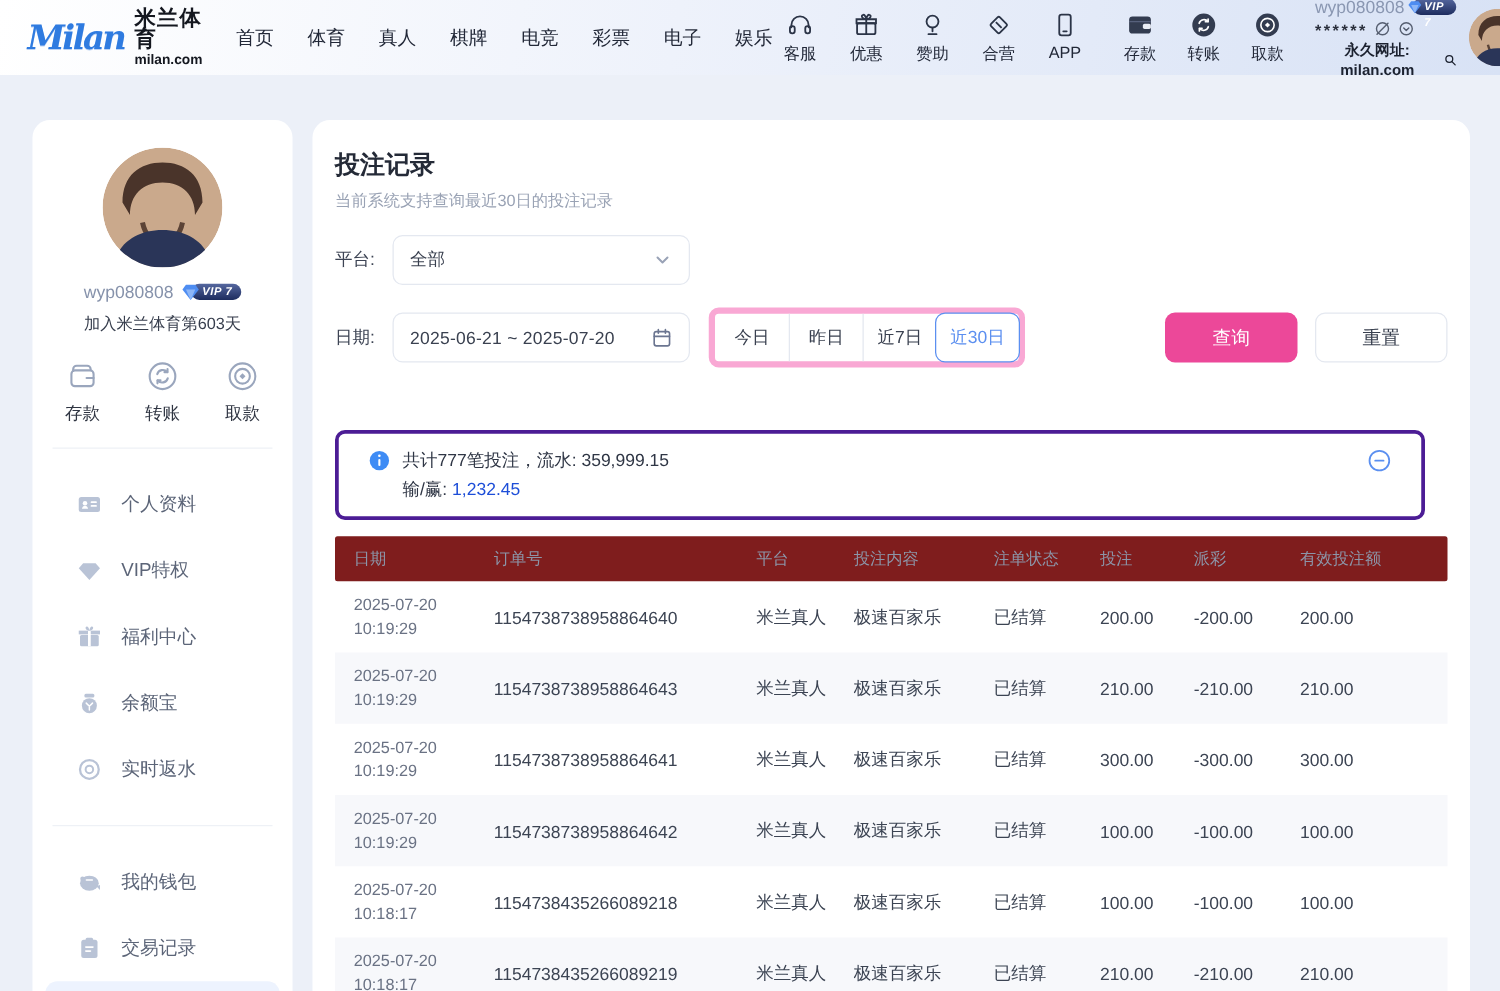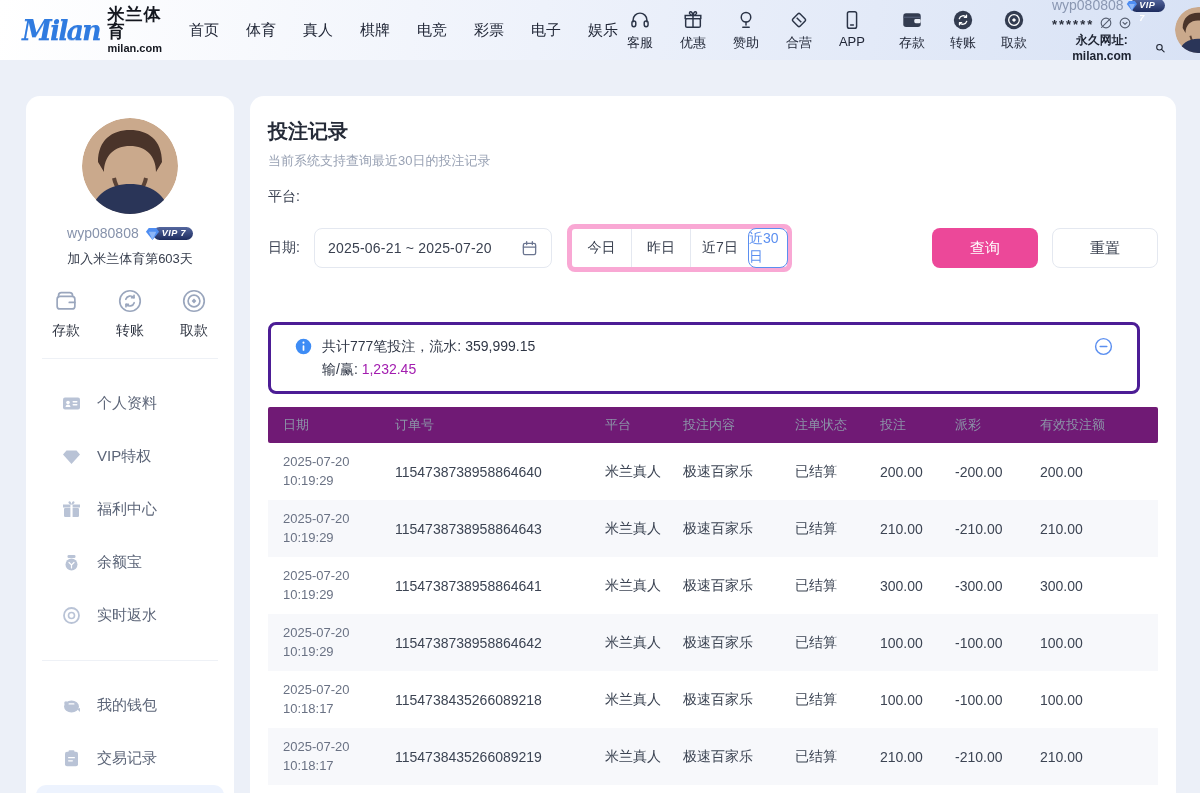--- a/index.html
+++ b/index.html
@@ -85,37 +85,37 @@
     padding:0 13px; font-size:14px; color:#3a4150; background:#fff; cursor:pointer;
   }
   .selectbox svg{ width:16px; height:16px; color:#99a2b6; }
   .datebox svg{ width:17px; height:17px; color:#6b7590; }
   .date-text{ letter-spacing:0.2px; }
   .seg{ display:flex; margin-left:15px; border:5px solid #f9a8d4; border-radius:8px; background:#fff; }
   .seg-btn{ width:59px; height:38px; display:flex; align-items:center; justify-content:center;
             font-size:14px; color:#3a4150; border-left:1px solid #e4e8f0; cursor:pointer; }
   .seg-btn:first-child{ border-left:none; }
   .seg-btn.active{ color:#5b8ff0; border:1px solid #5b8ff0; border-radius:8px;
-                   margin:-1px; height:40px; width:40px; z-index:1; background:#fff; }
+                   margin:-1px; height:40px; width:68px; z-index:1; background:#fff; }
   .btns{ margin-left:auto; display:flex; gap:14px; }
   .btn{ width:106px; height:40px; border-radius:8px; display:flex; align-items:center;
         justify-content:center; font-size:15px; cursor:pointer; }
   .btn-primary{ background:#ec4899; color:#fff; }
   .btn-ghost{ background:#fff; border:1px solid #e4e8f0; color:#3a4150; }
   
   .summary{ margin-top:50px; margin-right:18px; border:3px solid #4c1d95; border-radius:8px;
             padding:10px 24px; display:flex; gap:10px; font-size:14px; color:#2f3645; }
   .sum-icon{ width:17px; height:17px; flex:none; margin-top:3px; }
   .summary-lines{ line-height:23px; }
-  .sum-red{ color:#a21caf; }
+  .sum-red{ color:#1d4ed8; }
   .sum-collapse{ margin-left:auto; align-self:flex-start; cursor:pointer; margin-top:2px; }
   .sum-collapse svg{ width:19px; height:19px; color:#5b8ff0; }
   
   .table{ margin-top:13px; }
-  .thead{ display:flex; align-items:center; height:36px; background:#701a75; padding:0 15px;
+  .thead{ display:flex; align-items:center; height:36px; background:#7f1d1d; padding:0 15px;
           font-size:13px; color:#8c95a8; border-radius:2px; }
   .trow{ display:flex; align-items:center; height:57px; padding:0 15px;
          font-size:14px; color:#3c4453; }
   .tbody .trow:nth-child(even){ background:#f7f8fb; }
   .cell{ padding-right:8px; overflow:hidden; white-space:nowrap; }
   .col-date{ width:112px; flex:none; }
   .col-order{ width:210px; flex:none; }
   .col-platform{ width:78px; flex:none; }
   .col-content{ width:112px; flex:none; }
   .col-status{ width:85px; flex:none; }
@@ -376,20 +376,26 @@
     </div>
   </div>
 </div>
 
 <div class="main">
   <div class="page-title">投注记录</div>
   <div class="page-sub">当前系统支持查询最近30日的投注记录</div>
 
   <div class="filter-row">
     <span class="f-label">平台:</span>
+    <div class="selectbox">
+      <span>全部</span>
+      <svg viewBox="0 0 16 16" fill="none" stroke="currentColor" stroke-width="1.6" stroke-linecap="round" stroke-linejoin="round">
+        <path d="M4 6l4 4 4-4"></path>
+      </svg>
+    </div>
   </div>
 
   <div class="filter-row">
     <span class="f-label">日期:</span>
     <div class="datebox">
       <span class="date-text">2025-06-21  ~  2025-07-20</span>
       <svg viewBox="0 0 18 18" fill="none" stroke="currentColor" stroke-width="1.4" stroke-linecap="round">
         <rect x="2.5" y="3.5" width="13" height="12" rx="1.8"></rect>
         <path d="M2.5 7.5h13M6 1.8v3M12 1.8v3"></path>
       </svg>

